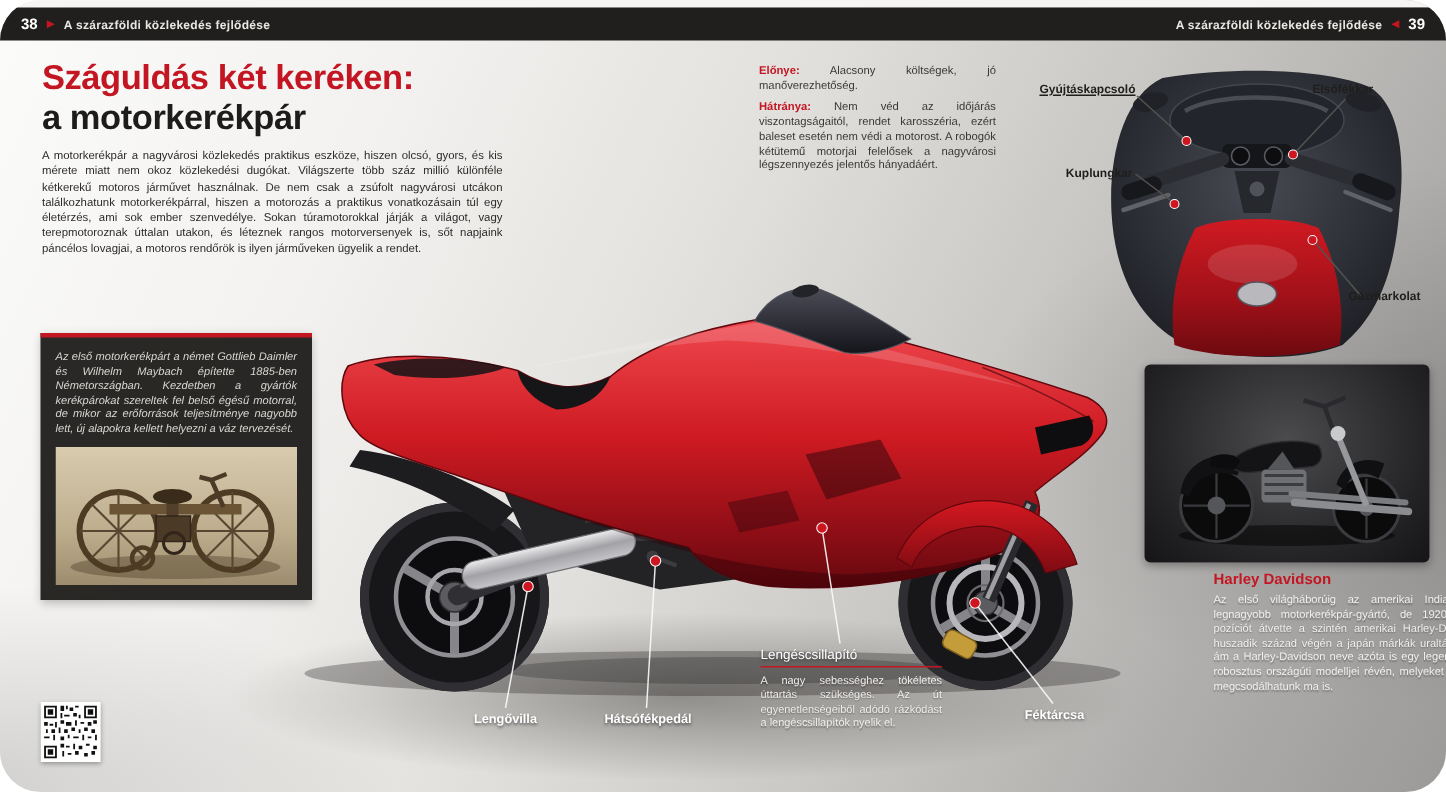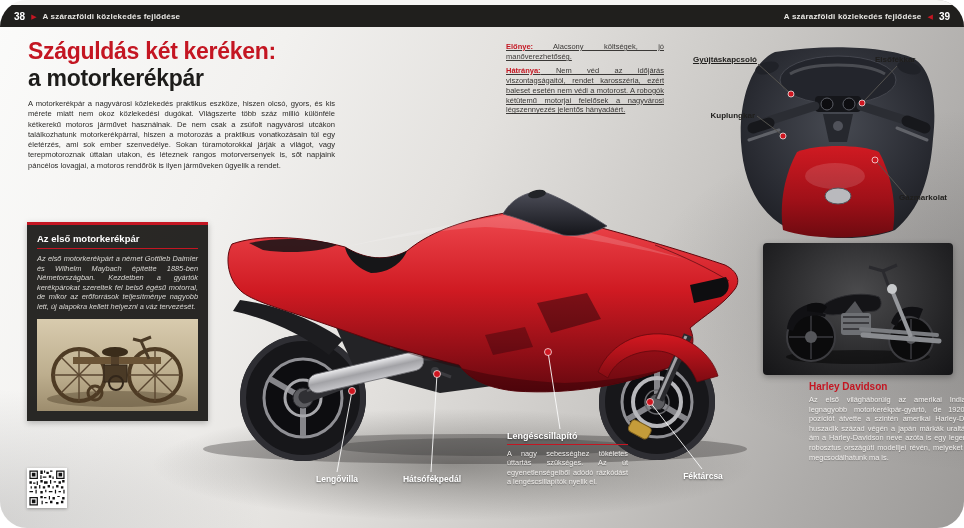--- a/index.html
+++ b/index.html
@@ -37,21 +37,21 @@
   .first-box {
     position:absolute; left:27px; top:222px; width:181px; z-index:3;
     background:rgba(25,24,22,0.93); padding:8px 10px 10px; border-top:3px solid #c41622;
     box-shadow:0 2px 6px rgba(0,0,0,0.25);
   }
   .first-box h3 { font-size:9.5px; font-weight:bold; color:#fff; padding-bottom:4px; border-bottom:1px solid #c41622; margin-bottom:5px; }
   .first-box p { font-size:7.4px; line-height:9.6px; color:#d9d7d3; text-align:justify; hyphens:auto;font-style:italic; }
   .box-figure { margin-top:7px; width:161px; height:92px; }
 
   .pros-cons { position:absolute; left:506px; top:42px; width:158px; z-index:3;
-    font-size:7.5px; line-height:9.9px; color:#3a3836; text-align:justify; hyphens:auto;text-decoration:underline; }
+    font-size:7.5px; line-height:9.9px; color:#3a3836; text-align:justify; hyphens:auto; }
   .pros-cons p { margin-bottom:4px; }
   .pc-label { font-weight:bold; color:#c41622; }
 
   figure.cockpit { position:absolute; left:735px; top:44px; width:206px; height:198px; z-index:1; }
   figure.bike { position:absolute; left:185px; top:185px; width:575px; height:300px; z-index:1; }
   figure.harley { position:absolute; left:763px; top:243px; width:190px; height:132px; z-index:1;
     background:radial-gradient(ellipse at 50% 38%, #4b4b4d 0%, #232325 70%, #151517 100%);
     border-radius:4px; box-shadow:0 2px 6px rgba(0,0,0,0.3); }
   figure.harley svg { display:block; }
 
@@ -63,21 +63,21 @@
   #co-clutch { left:699px; top:111px; width:56px; text-align:right; }
   #co-throttle { left:899px; top:193px; }
 
   .bl { position:absolute; z-index:3; font-size:8.5px; font-weight:bold; color:#ffffff; text-align:center;
     text-shadow:0 1px 2px rgba(0,0,0,0.5); white-space:nowrap; }
   #bl-swingarm { left:297px; top:474px; width:80px; }
   #bl-rearbrake { left:386px; top:474px; width:92px; }
   #bl-disc { left:663px; top:471px; width:80px; }
 
   .shock { position:absolute; left:507px; top:431px; width:121px; z-index:3; }
-  .shock h4 { font-size:9px; font-weight:bold; color:#fff; padding-bottom:3px; border-bottom:1px solid #c41622;
+  .shock h4 { font-size:9px; font-weight:normal; color:#fff; padding-bottom:3px; border-bottom:1px solid #c41622;
     margin-bottom:4px; text-shadow:0 1px 2px rgba(0,0,0,0.5); }
   .shock p { font-size:7.3px; line-height:9.4px; color:#f0eeec; text-align:justify; hyphens:auto;
     text-shadow:0 1px 1px rgba(0,0,0,0.35); }
 
   .harley-text { position:absolute; left:809px; top:381px; width:192px; z-index:3; }
   .harley-text h3 { font-size:10px; font-weight:bold; color:#c41622; margin-bottom:3px; }
   .harley-text p { font-size:7.4px; line-height:9.6px; color:#f2f0ee; text-align:justify; hyphens:auto;
     text-shadow:0 1px 1px rgba(0,0,0,0.3); }
 
   .qr { position:absolute; left:27px; top:468px; width:40px; height:40px; z-index:3;
@@ -103,21 +103,20 @@
   </header>
 
   <div class="title-block">
     <span class="t1">Száguldás két keréken:</span>
     <span class="t2">a motorkerékpár</span>
   </div>
 
   <p class="intro">A motorkerékpár a nagyvárosi közlekedés praktikus eszköze, hiszen olcsó, gyors, és kis mérete miatt nem okoz közlekedési dugókat. Világszerte több száz millió különféle kétkerekű motoros járművet használnak. De nem csak a zsúfolt nagyvárosi utcákon találkozhatunk motorkerékpárral, hiszen a motorozás a praktikus vonatkozásain túl egy életérzés, ami sok ember szenvedélye. Sokan túramotorokkal járják a világot, vagy terepmotoroznak úttalan utakon, és léteznek rangos motorversenyek is, sőt napjaink páncélos lovagjai, a motoros rendőrök is ilyen járműveken ügyelik a rendet.</p>
 
   <aside class="first-box">
-    <h3>Az első motorkerékpár</h3>
     <p>Az első motorkerékpárt a német Gottlieb Daimler és Wilhelm Maybach építette 1885-ben Németországban. Kezdetben a gyártók kerékpárokat szereltek fel belső égésű motorral, de mikor az erőforrások teljesítménye nagyobb lett, új alapokra kellett helyezni a váz tervezését.</p>
     <div class="box-figure">
       <svg width="161" height="92" viewBox="0 0 161 92">
         <defs>
           <linearGradient id="sepia" x1="0" y1="0" x2="0" y2="1">
             <stop offset="0" stop-color="#d8cbae"></stop>
               <stop offset="0.6" stop-color="#bdae8e"></stop>
               <stop offset="1" stop-color="#9d8d6e"></stop>
           </linearGradient>
         </defs>

